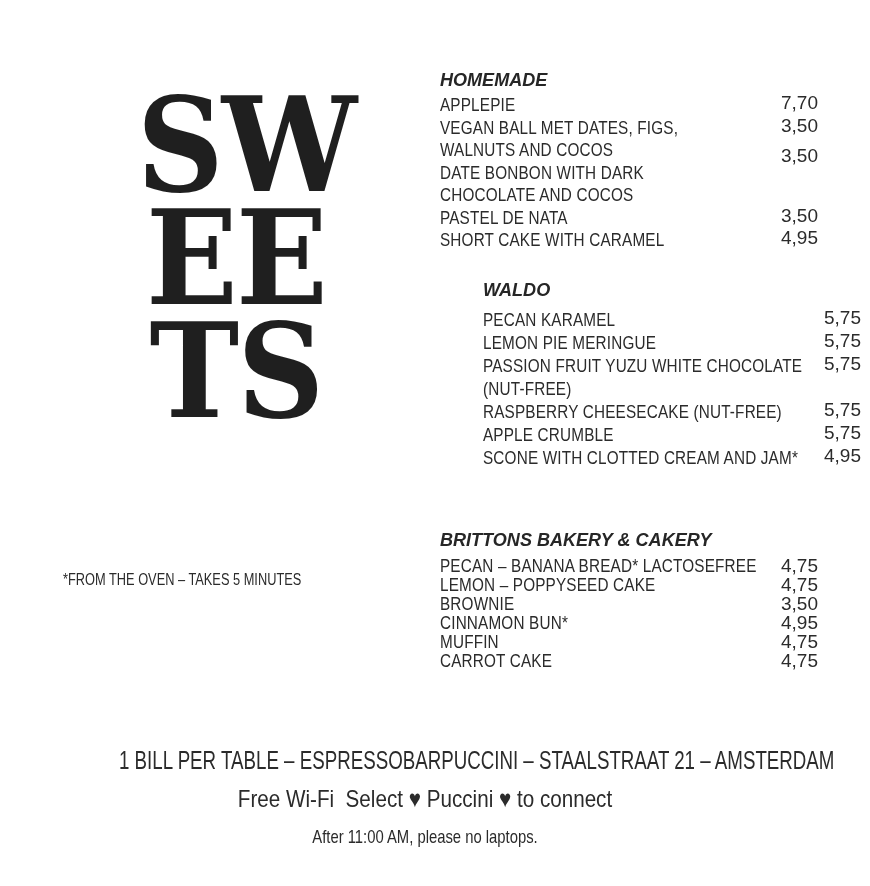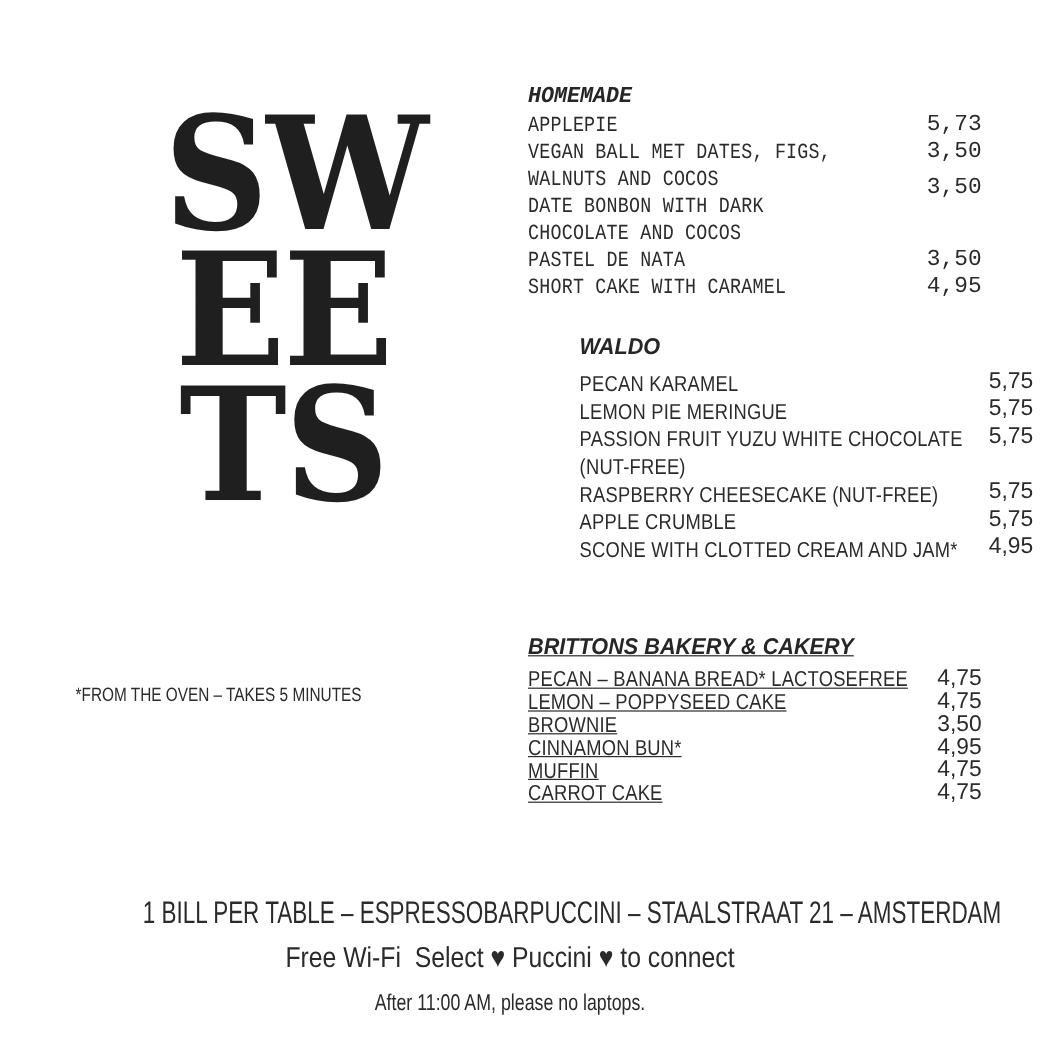--- a/index.html
+++ b/index.html
@@ -30,23 +30,23 @@
     letter-spacing: -2px;
     color: #1f1f1f;
     white-space: pre;
     transform: scaleX(0.92);
     transform-origin: center top;
   }
 
   
   .menu { position: absolute; left: 440px; top: 0; width: 378px; height: 720px; }
   .section { position: absolute; left: 0; width: 378px; }
-  .sec-homemade { top: 69px; font-family: Liberation Mono, monospace; }
+  .sec-homemade { top: 69px; }
   .sec-waldo    { top: 279px; margin-left: 43px; }
-  .sec-brittons { top: 529px; text-decoration: underline; }
+  .sec-brittons { top: 529px; }
 
   .section-title {
     font-weight: bold;
     font-style: italic;
     font-size: 19px;
     line-height: 22px;
     white-space: pre;
     transform: scaleX(0.95);
     transform-origin: left top;
     color: #262626;
@@ -108,21 +108,21 @@
   <div class="logo">SW
 EE
 TS</div>
 
   <div class="menu">
 
     <div class="section sec-homemade">
       <div class="section-title">HOMEMADE</div>
       <div class="row">
         <div class="item-name">APPLEPIE</div>
-        <div class="price">5,73</div>
+        <div class="price">7,70</div>
       </div>
       <div class="row">
         <div class="item-name">VEGAN BALL MET DATES, FIGS,
 WALNUTS AND COCOS</div>
         <div class="price">3,50</div>
       </div>
       <div class="row">
         <div class="item-name">DATE BONBON WITH DARK
 CHOCOLATE AND COCOS</div>
         <div class="price raised">3,50</div>

